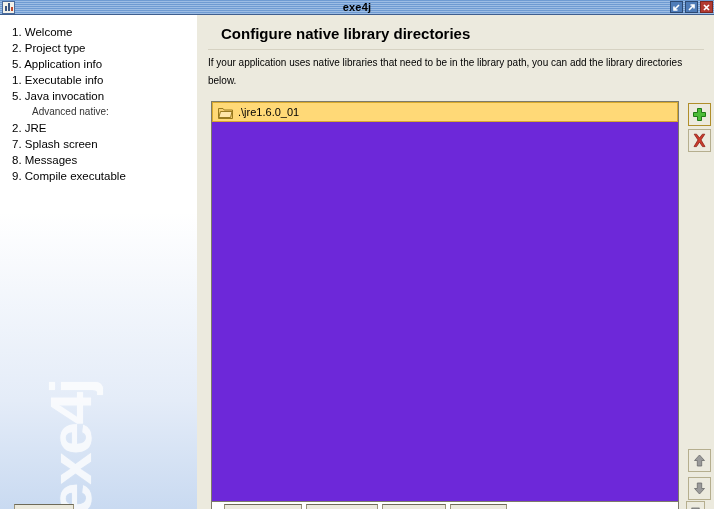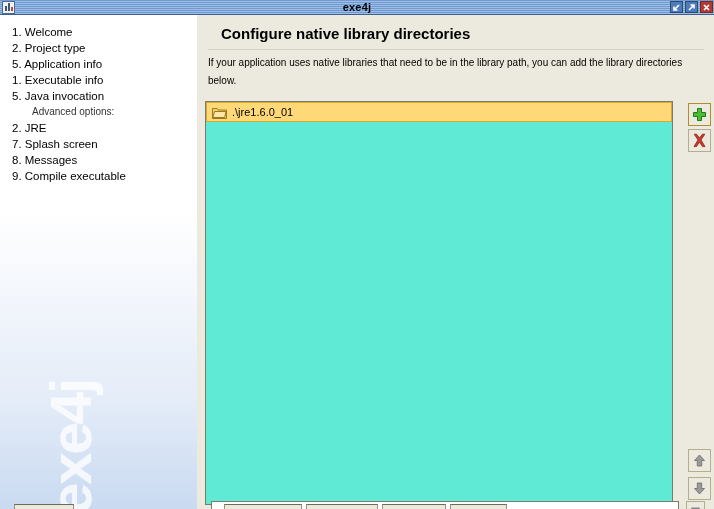--- a/index.html
+++ b/index.html
@@ -86,22 +86,22 @@
   .title-rule{
     position:absolute;left:11px;top:34px;width:496px;height:1px;background:#d6d2c2;
   }
   .desc{
     position:absolute;left:11px;top:39px;width:478px;
     font-size:10px;color:#000;line-height:18px;
   }
 
   
   .list-panel{
-    position:absolute;left:8px;top:86px;width:468px;height:404px;
-    background:#5eead4;border:1px solid #7d7a6a;box-sizing:border-box;
+    position:absolute;left:14px;top:86px;width:468px;height:404px;
+    background:#6d28d9;border:1px solid #7d7a6a;box-sizing:border-box;
   }
   .list-row{
     height:20px;background:#ffd977;border:1px solid #d8a92e;
     box-sizing:border-box;display:flex;align-items:center;
     padding-left:5px;gap:5px;
   }
   .folder-icon{width:15px;height:13px;position:relative;flex:0 0 auto;}
   .list-row .row-label{font-size:11px;color:#000;}
 
   
@@ -171,21 +171,21 @@
   </div>
 
   <div class="sidebar">
     <div class="steps">
       <div class="step">1. Welcome</div>
       <div class="step">2. Project type</div>
       <div class="step">5. Application info</div>
       <div class="step">1. Executable info</div>
       <div class="step">5. Java invocation</div>
 
-      <div class="substep-head">Advanced options:</div>
+      <div class="substep-head">Advanced native:</div>
 
       <div class="step">2. JRE</div>
       <div class="step">7. Splash screen</div>
       <div class="step">8. Messages</div>
       <div class="step">9. Compile executable</div>
     </div>
     <div class="watermark">exe4j</div>
   </div>
 
   <div class="content">

